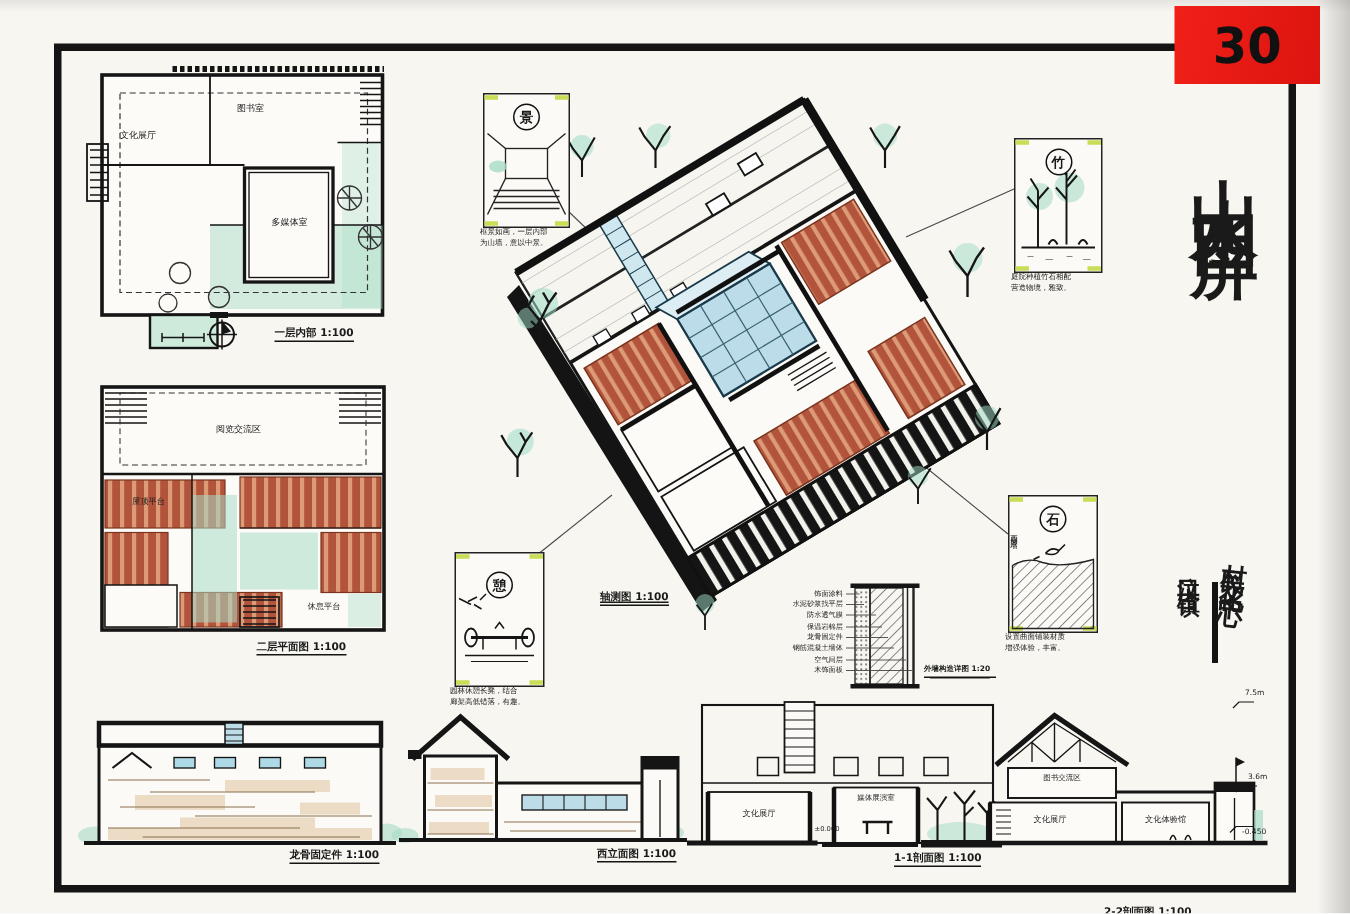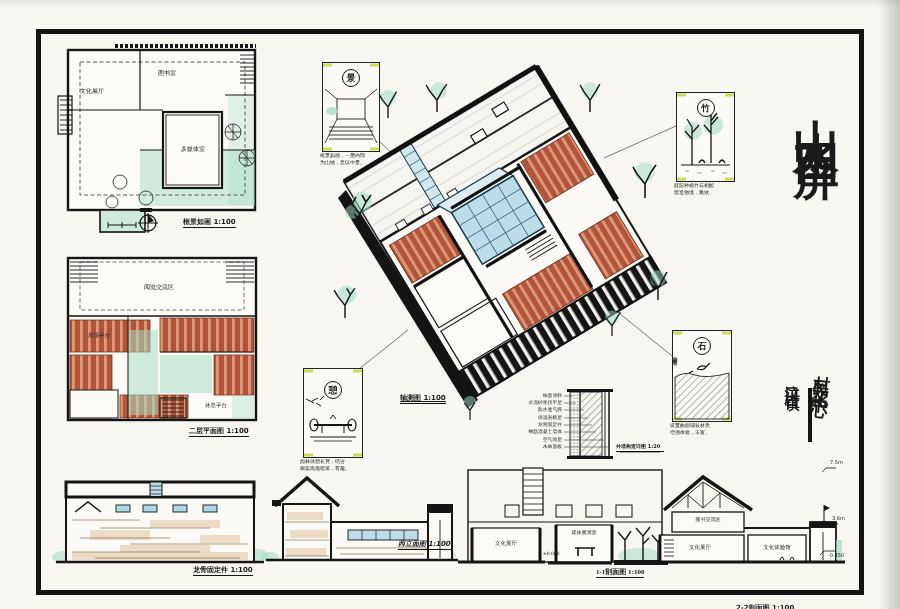--- a/index.html
+++ b/index.html
@@ -54,20 +54,23 @@
         <rect width="10" height="32" fill="#151515"></rect>
           <rect x="4" width="3.5" height="32" fill="#f2f1ec"></rect>
       </pattern>
     </defs>
   </svg>
 
   <div class="frame"></div>
   <div class="scan-right"></div>
   <div class="scan-top"></div>
 
+  <div class="tag30">
+    <span>30</span>
+  </div>
 
   <div class="title-main lbl">山水四屏</div>
   <div class="title-dash"></div>
   <div class="sub-left lbl">汶口古镇</div>
   <div class="sub-right lbl">村民文化中心</div>
 
   <svg style="left:55px;top:35px;" width="212" height="208" viewBox="55 35 212 208">
     <line x1="115" y1="46" x2="256" y2="46" stroke="#151515" stroke-width="4" stroke-dasharray="3 2"></line>
     <rect x="68" y="50" width="187" height="160" fill="#fcfbf7" stroke="#151515" stroke-width="2.4"></rect>
     <rect x="100" y="210" width="45" height="22" fill="#cdeadb" stroke="#151515" stroke-width="1.6"></rect>
@@ -99,21 +102,21 @@
       <circle cx="148" cy="223" r="8" fill="none" stroke="#151515" stroke-width="1.3"></circle>
       <line x1="148" y1="213" x2="148" y2="233" stroke="#151515" stroke-width="1"></line>
       <line x1="138" y1="223" x2="158" y2="223" stroke="#151515" stroke-width="1"></line>
       <path d="M148,223 L148,214 L154,221 Z" fill="#151515"></path>
     </g>
     <path d="M108,225 h28 M108,222 v6 M122,222 v6 M136,222 v6" stroke="#151515" stroke-width="1"></path>
   </svg>
   <span class="lbl f6" style="left:158px;top:70px;width:48px;">图书室</span>
   <span class="lbl f6" style="left:80px;top:88px;">文化展厅</span>
   <span class="lbl f6 ctr" style="left:168px;top:146px;width:50px;">多媒体室</span>
-  <span class="lbl f7 cap" style="left:183px;top:218px;">框景如画 1:100</span>
+  <span class="lbl f7 cap" style="left:183px;top:218px;">一层内部 1:100</span>
 
   <svg style="left:58px;top:250px;" width="210" height="200" viewBox="58 250 210 200">
     <rect x="68" y="258" width="188" height="162" fill="#fcfbf7" stroke="#151515" stroke-width="2.4"></rect>
     <line x1="68" y1="316" x2="256" y2="316" stroke="#151515" stroke-width="1.6"></line>
     <g stroke="#151515" stroke-width="0.9">
       <path d="M70,262 h28 M70,266 h28 M70,270 h28 M70,274 h28 M70,278 h28 M70,282 h28"></path>
       <path d="M226,262 h28 M226,266 h28 M226,270 h28 M226,274 h28 M226,278 h28 M226,282 h28"></path>
     </g>
     <rect x="80" y="262" width="164" height="48" fill="none" stroke="#333" stroke-width="0.7" stroke-dasharray="4 2.5"></rect>
     <rect x="70" y="320" width="80" height="32" fill="url(#louv)" stroke="#7c341f" stroke-width="0.8"></rect>
@@ -128,21 +131,21 @@
     <g stroke="#151515" stroke-width="0.9">
       <path d="M162,400 h22 M162,404 h22 M162,408 h22 M162,412 h22 M162,416 h22"></path>
     </g>
     <rect x="160" y="398" width="26" height="20" fill="none" stroke="#151515" stroke-width="1.1"></rect>
     <line x1="128" y1="316" x2="128" y2="420" stroke="#151515" stroke-width="1"></line>
     <line x1="160" y1="352" x2="254" y2="352" stroke="#151515" stroke-width="0.8"></line>
   </svg>
   <span class="lbl f6 ctr" style="left:128px;top:284px;width:62px;">阅览交流区</span>
   <span class="lbl f55" style="left:88px;top:332px;">屋顶平台</span>
   <span class="lbl f55" style="left:205px;top:402px;">休息平台</span>
-  <span class="lbl f7 cap" style="left:189px;top:427px;">二层平面图 1:100</span>
+  <span class="lbl f7 cap" style="left:171px;top:427px;">二层平面图 1:100</span>
 
   <svg style="left:285px;top:50px;" width="410" height="362" viewBox="285 50 410 362">
 
     <g stroke="#444" stroke-width="0.7">
       <line x1="425" y1="185" x2="378" y2="140"></line>
       <line x1="604" y1="158" x2="676" y2="126"></line>
       <line x1="598" y1="296" x2="672" y2="356"></line>
       <line x1="408" y1="330" x2="358" y2="370"></line>
     </g>
 
@@ -418,21 +421,21 @@
     <path d="M362,530 v10 M376,530 v10 M390,530 v10 M404,530 v10" stroke="#151515" stroke-width="0.7"></path>
     <g stroke="#8a6f4d" stroke-width="0.7">
         <line x1="336" y1="548" x2="428" y2="548"></line>
         <line x1="340" y1="554" x2="424" y2="554"></line>
       </g>
     <rect x="428" y="505" width="24" height="55" fill="#fbfaf6" stroke="#151515" stroke-width="2"></rect>
     <rect x="428" y="505" width="24" height="8" fill="#151515"></rect>
     <line x1="440" y1="520" x2="440" y2="558" stroke="#151515" stroke-width="0.9"></line>
     <line x1="266" y1="560" x2="458" y2="560" stroke="#151515" stroke-width="2.6"></line>
   </svg>
-  <span class="lbl f7 cap" style="left:398px;top:540px;font-style:italic;">西立面图 1:100</span>
+  <span class="lbl f7 cap" style="left:398px;top:565px;">西立面图 1:100</span>
 
   <svg style="left:453px;top:455px;" width="218" height="122" viewBox="453 455 218 122">
     <rect x="468" y="470" width="194" height="92" fill="none" stroke="#151515" stroke-width="1.4"></rect>
     <rect x="523" y="468" width="20" height="47" fill="#fbfaf6" stroke="#151515" stroke-width="1.2"></rect>
     <path d="M523,474 h20 M523,480 h20 M523,486 h20 M523,492 h20 M523,498 h20 M523,504 h20 M523,510 h20" stroke="#151515" stroke-width="0.8"></path>
     <line x1="468" y1="522" x2="662" y2="522" stroke="#151515" stroke-width="1"></line>
     <g fill="none" stroke="#151515" stroke-width="1">
       <rect x="505" y="505" width="14" height="12"></rect>
         <rect x="556" y="505" width="16" height="12"></rect>
       <rect x="586" y="505" width="16" height="12"></rect>
@@ -451,21 +454,21 @@
       <path d="M643,560 L643,536 L636,528 M643,536 L650,527 M643,544 L649,538"></path>
       <path d="M658,560 L658,542 L652,535 M658,542 L663,534"></path>
     </g>
     <line x1="458" y1="562" x2="545" y2="562" stroke="#151515" stroke-width="3.2"></line>
     <line x1="548" y1="563" x2="612" y2="563" stroke="#151515" stroke-width="3.2"></line>
     <rect x="614" y="560" width="54" height="5" fill="#151515"></rect>
   </svg>
   <span class="lbl f55 ctr" style="left:480px;top:540px;width:52px;">文化展厅</span>
   <span class="lbl f5 ctr" style="left:558px;top:530px;width:52px;">媒体展演室</span>
   <span class="lbl f45" style="left:543px;top:551px;">±0.000</span>
-  <span class="lbl f7 cap" style="left:596px;top:568px;font-family:Liberation Serif, serif;">1-1剖面图 1:100</span>
+  <span class="lbl f7 cap" style="left:596px;top:568px;">1-1剖面图 1:100</span>
 
   <svg style="left:648px;top:450px;" width="205" height="135" viewBox="648 450 205 135">
     <path d="M664,510 L703,477 L752,510" fill="none" stroke="#151515" stroke-width="3.4"></path>
     <g stroke="#151515" stroke-width="0.9" fill="none">
       <path d="M672,508 L703,482 L744,508 M703,482 L703,508 M688,495 L688,508 M720,493 L720,508 M688,495 L703,508 M720,493 L703,508"></path>
     </g>
     <rect x="672" y="512" width="72" height="20" fill="#fcfbf7" stroke="#151515" stroke-width="1.3"></rect>
     <rect x="660" y="535" width="84" height="27" fill="#fcfbf7" stroke="#151515" stroke-width="1.3"></rect>
     <line x1="660" y1="535" x2="660" y2="562" stroke="#111" stroke-width="2.8"></line>
     <path d="M664,540 h10 M664,544 h10 M664,548 h10 M664,552 h10 M664,556 h10" stroke="#151515" stroke-width="0.8"></path>

